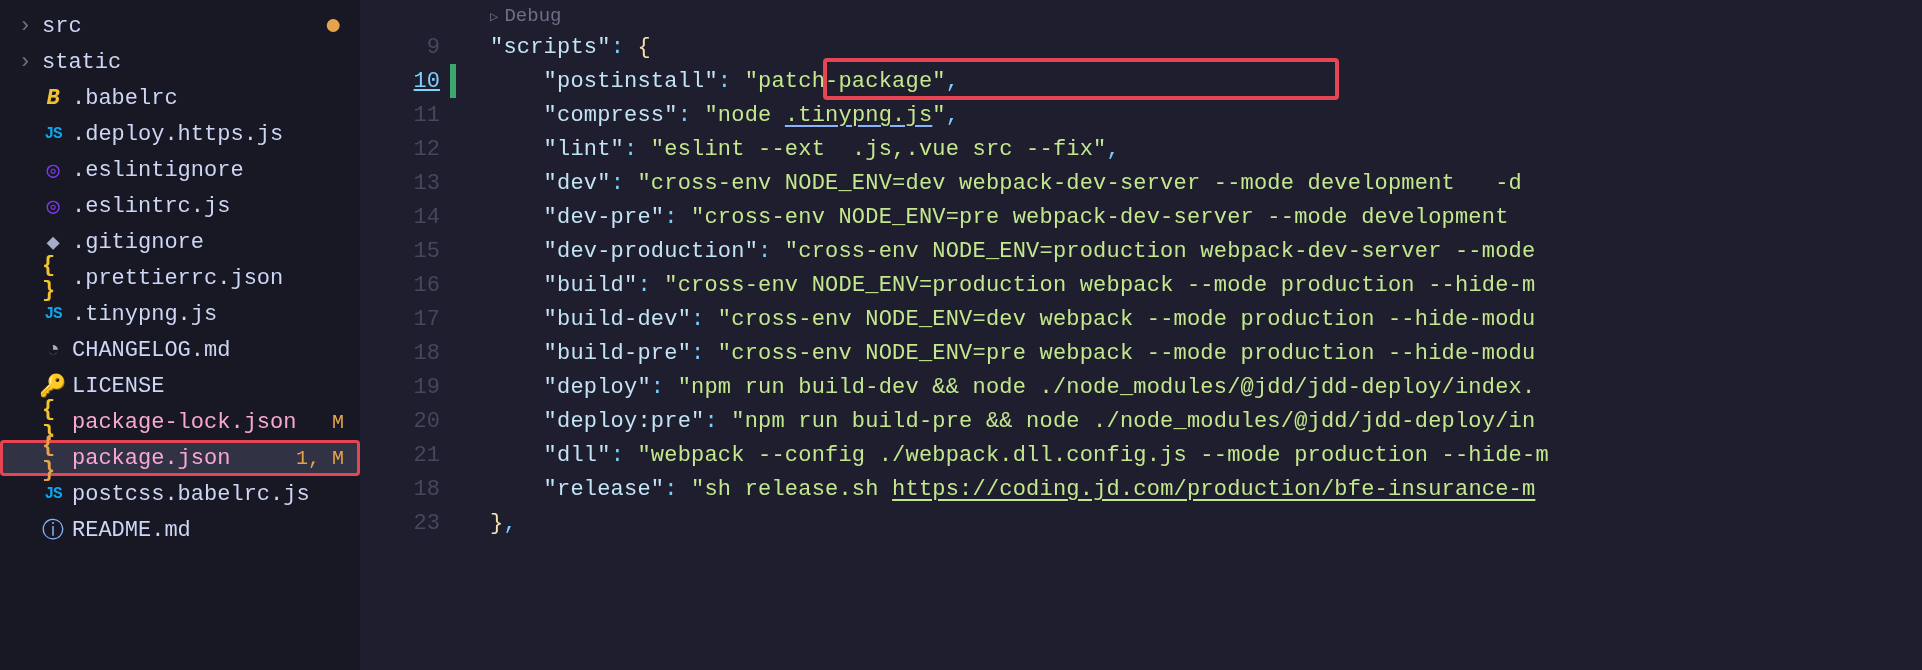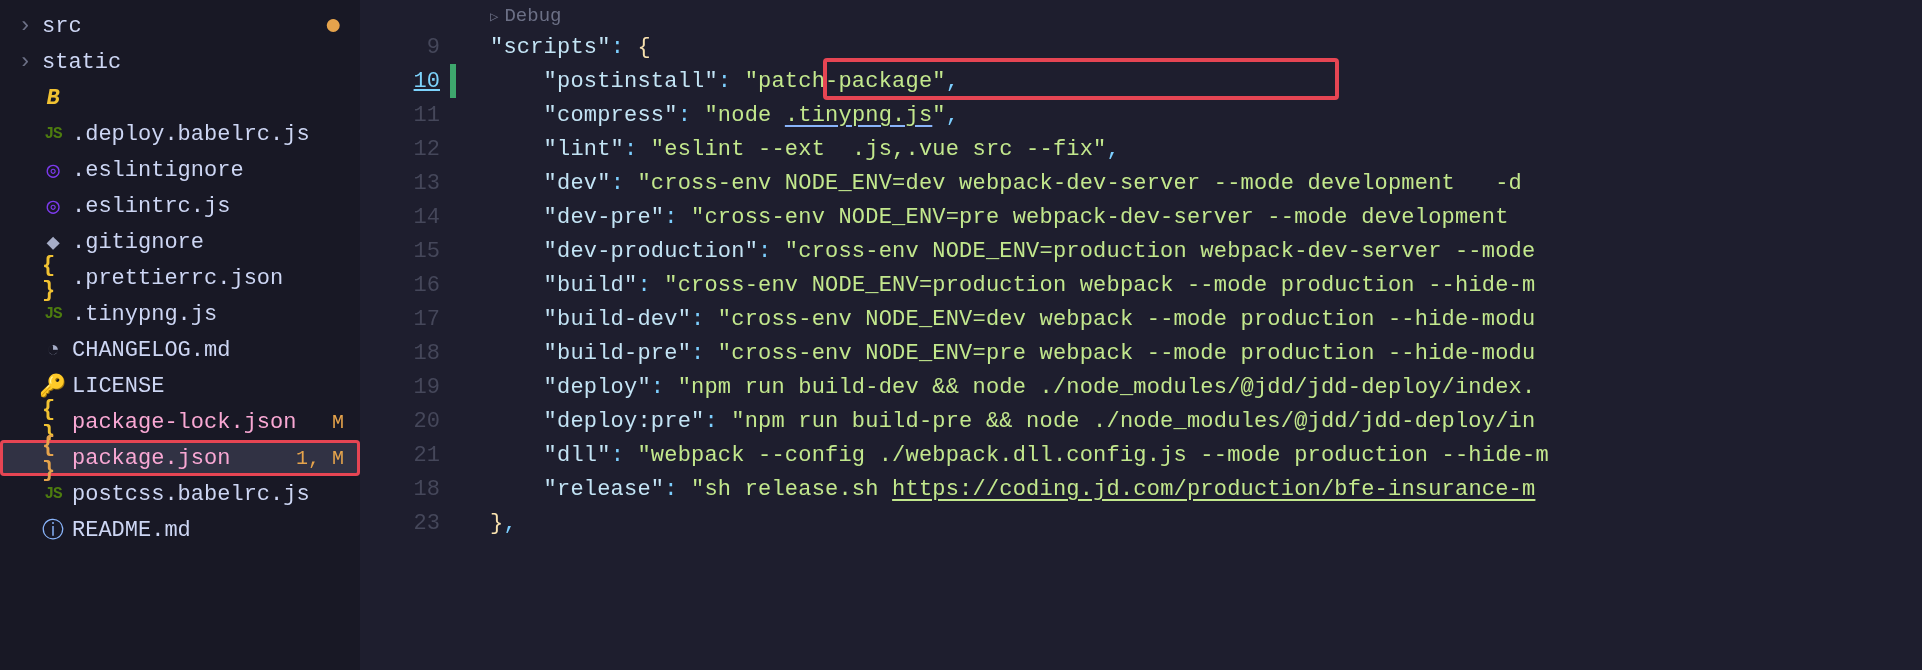--- a/index.html
+++ b/index.html
@@ -54,21 +54,21 @@
     font-size: 20px;
     padding-right: 16px;
   }
   .tree-item .dot {
     color: #e5a34c;
     padding-right: 18px;
     font-size: 30px;
     line-height: 0;
   }
   .tree-item.git-modified .label { color: #f9a8d4; }
-  .icon-js { color: #4d7c0f; font-weight: bold; font-size: 16px; letter-spacing: -1px; }
+  .icon-js { color: #0ea5e9; font-weight: bold; font-size: 16px; letter-spacing: -1px; }
   .icon-babel { color: #f1c232; font-style: italic; font-weight: bold; }
   .icon-braces { color: #f1c232; font-weight: bold; }
   .icon-braces-sel { color: #e5a34c; font-weight: bold; }
   .icon-key { color: #f1c232; }
   .icon-info { color: #89b4fa; }
   .icon-clock { color: #a6adc8; }
   .icon-git { color: #a6adc8; }
   .icon-eslint-purple { color: #7c3aed; }
 
   .editor {
@@ -139,25 +139,26 @@
       <span class="label">src</span>
       <span class="dot">●</span>
     </div>
     <div class="tree-item">
       <span class="chev">›</span>
       <span class="label">static</span>
     </div>
     <div class="tree-item">
       <span class="chev"></span>
       <span class="icon icon-babel">B</span>
+      <span class="label">.babelrc</span>
     </div>
     <div class="tree-item">
       <span class="chev"></span>
       <span class="icon icon-js">JS</span>
-      <span class="label">.deploy.babelrc.js</span>
+      <span class="label">.deploy.https.js</span>
     </div>
     <div class="tree-item">
       <span class="chev"></span>
       <span class="icon icon-eslint-purple">◎</span>
       <span class="label">.eslintignore</span>
     </div>
     <div class="tree-item">
       <span class="chev"></span>
       <span class="icon icon-eslint-purple">◎</span>
       <span class="label">.eslintrc.js</span>

